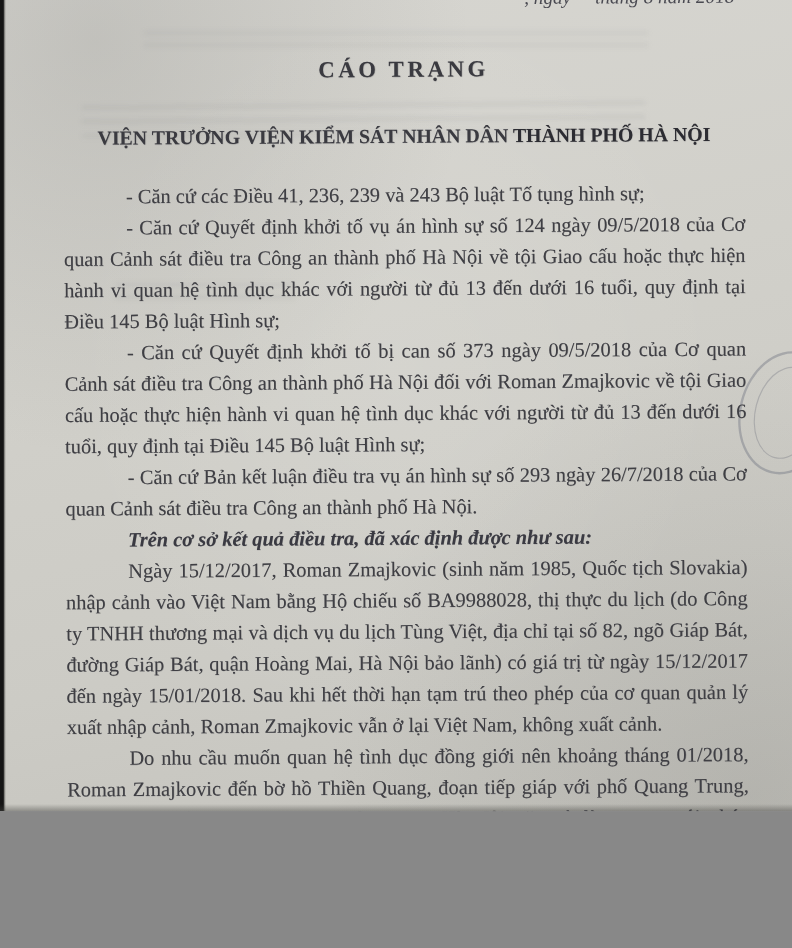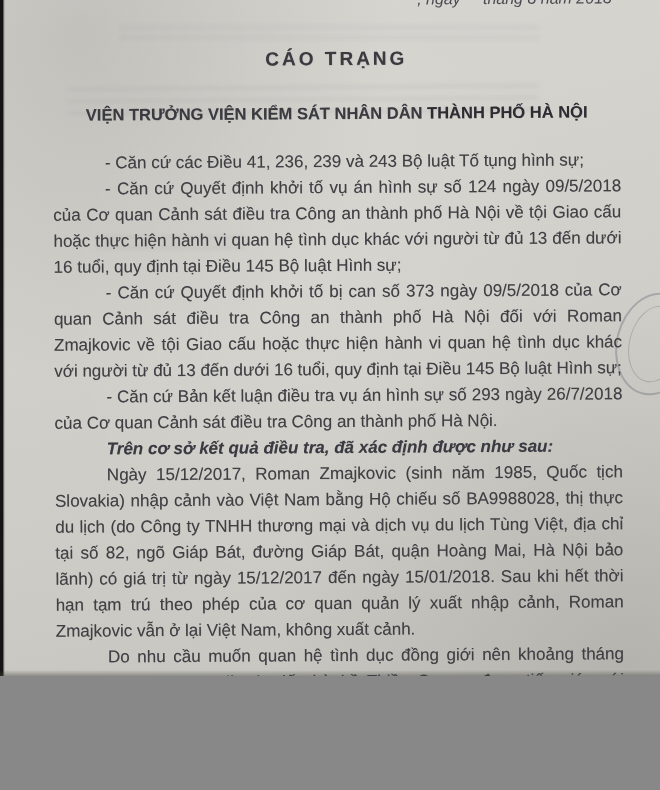--- a/index.html
+++ b/index.html
@@ -1,20 +1,20 @@
 <!DOCTYPE html>
 <html><head>
 <meta charset="utf-8">
 <style>
   html,body{margin:0;padding:0;background:#888;}
   .photo{
     position:relative;
     width:660px;height:676px;
     overflow:hidden;
-    font-family:Liberation Sans, sans-serif;
+    font-family:Liberation Serif, serif;
     color:#3f3f44;
     background:
       radial-gradient(ellipse at 12% 5%, rgba(140,140,136,.28), transparent 38%),
       radial-gradient(ellipse at 95% 98%, rgba(120,120,116,.22), transparent 40%),
       radial-gradient(ellipse at 50% 45%, rgba(255,255,252,.10), transparent 60%),
       linear-gradient(168deg,#d7d6d1 0%,#d1d0ca 40%,#ccCBc5 72%,#c4c3bd 100%);
   }
   .edge-left{position:absolute;left:0;top:0;width:5px;height:100%;
     background:linear-gradient(90deg,#151515 0,#151515 55%,rgba(90,90,86,.4) 80%,transparent);}
   .edge-bottom{position:absolute;left:0;bottom:0;width:100%;height:6px;

